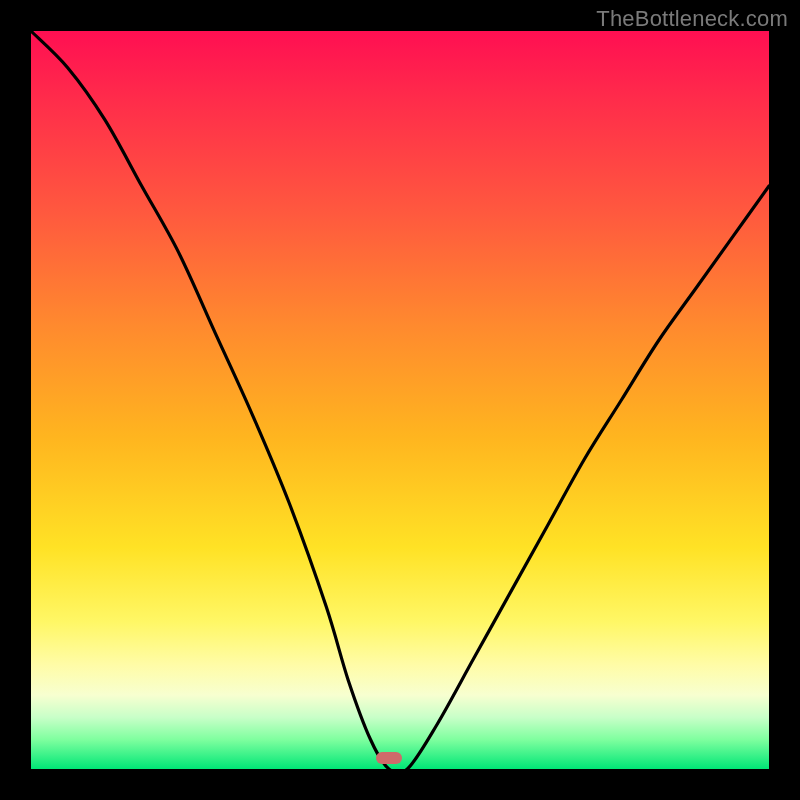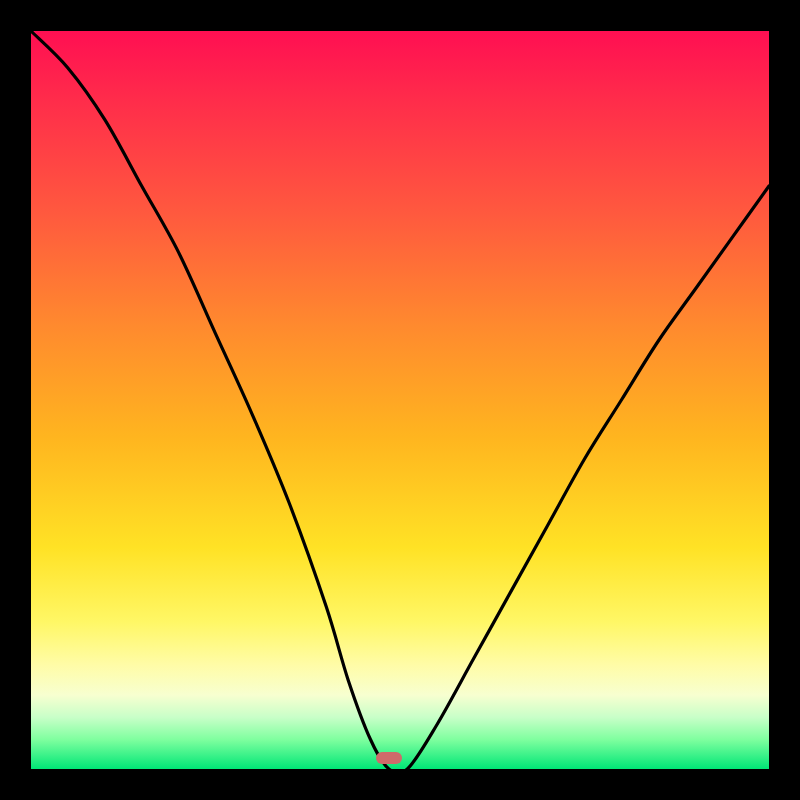--- a/index.html
+++ b/index.html
@@ -68,20 +68,21 @@
     font-size: 22px;
     letter-spacing: 0.2px;
     user-select: none;
   }
 </style>
 </head>
 <body>
 
 <div class="stage">
 
+  <div class="watermark">TheBottleneck.com</div>
 
   <div class="plot-frame">
     <div class="gradient"></div>
 
     <svg class="curve" viewBox="0 0 738 738" preserveAspectRatio="none">
       <path id="curve-path" fill="none" stroke="#000" stroke-width="3.2" stroke-linecap="round" stroke-linejoin="round" d="M 0.0 0.0 C 6.1 6.2, 24.6 22.1, 36.9 36.9 C 49.2 51.7, 61.5 68.9, 73.8 88.6 C 86.1 108.2, 98.4 132.8, 110.7 155.0 C 123.0 177.1, 135.3 196.8, 147.6 221.4 C 159.9 246.0, 172.2 275.5, 184.5 302.6 C 196.8 329.6, 209.1 355.5, 221.4 383.8 C 233.7 412.0, 246.0 440.3, 258.3 472.3 C 270.6 504.3, 285.4 546.1, 295.2 575.6 C 305.0 605.2, 310.0 627.3, 317.3 649.4 C 324.7 671.6, 332.7 693.7, 339.5 708.5 C 346.2 723.2, 351.8 733.1, 357.9 738.0 C 364.1 742.9, 368.4 745.4, 376.4 738.0 C 384.4 730.6, 394.8 712.2, 405.9 693.7 C 417.0 675.3, 430.5 649.4, 442.8 627.3 C 455.1 605.2, 467.4 583.0, 479.7 560.9 C 492.0 538.7, 504.3 516.6, 516.6 494.5 C 528.9 472.3, 541.2 449.0, 553.5 428.0 C 565.8 407.1, 578.1 388.7, 590.4 369.0 C 602.7 349.3, 615.0 328.4, 627.3 310.0 C 639.6 291.5, 651.9 275.5, 664.2 258.3 C 676.5 241.1, 688.8 223.9, 701.1 206.6 C 713.4 189.4, 731.9 163.6, 738.0 155.0"></path>
     </svg>
 
     <div class="marker" id="pill-marker" style="left: 357.93px; top: 726.93px; background: rgb(207, 106, 106);"></div>
   </div>

